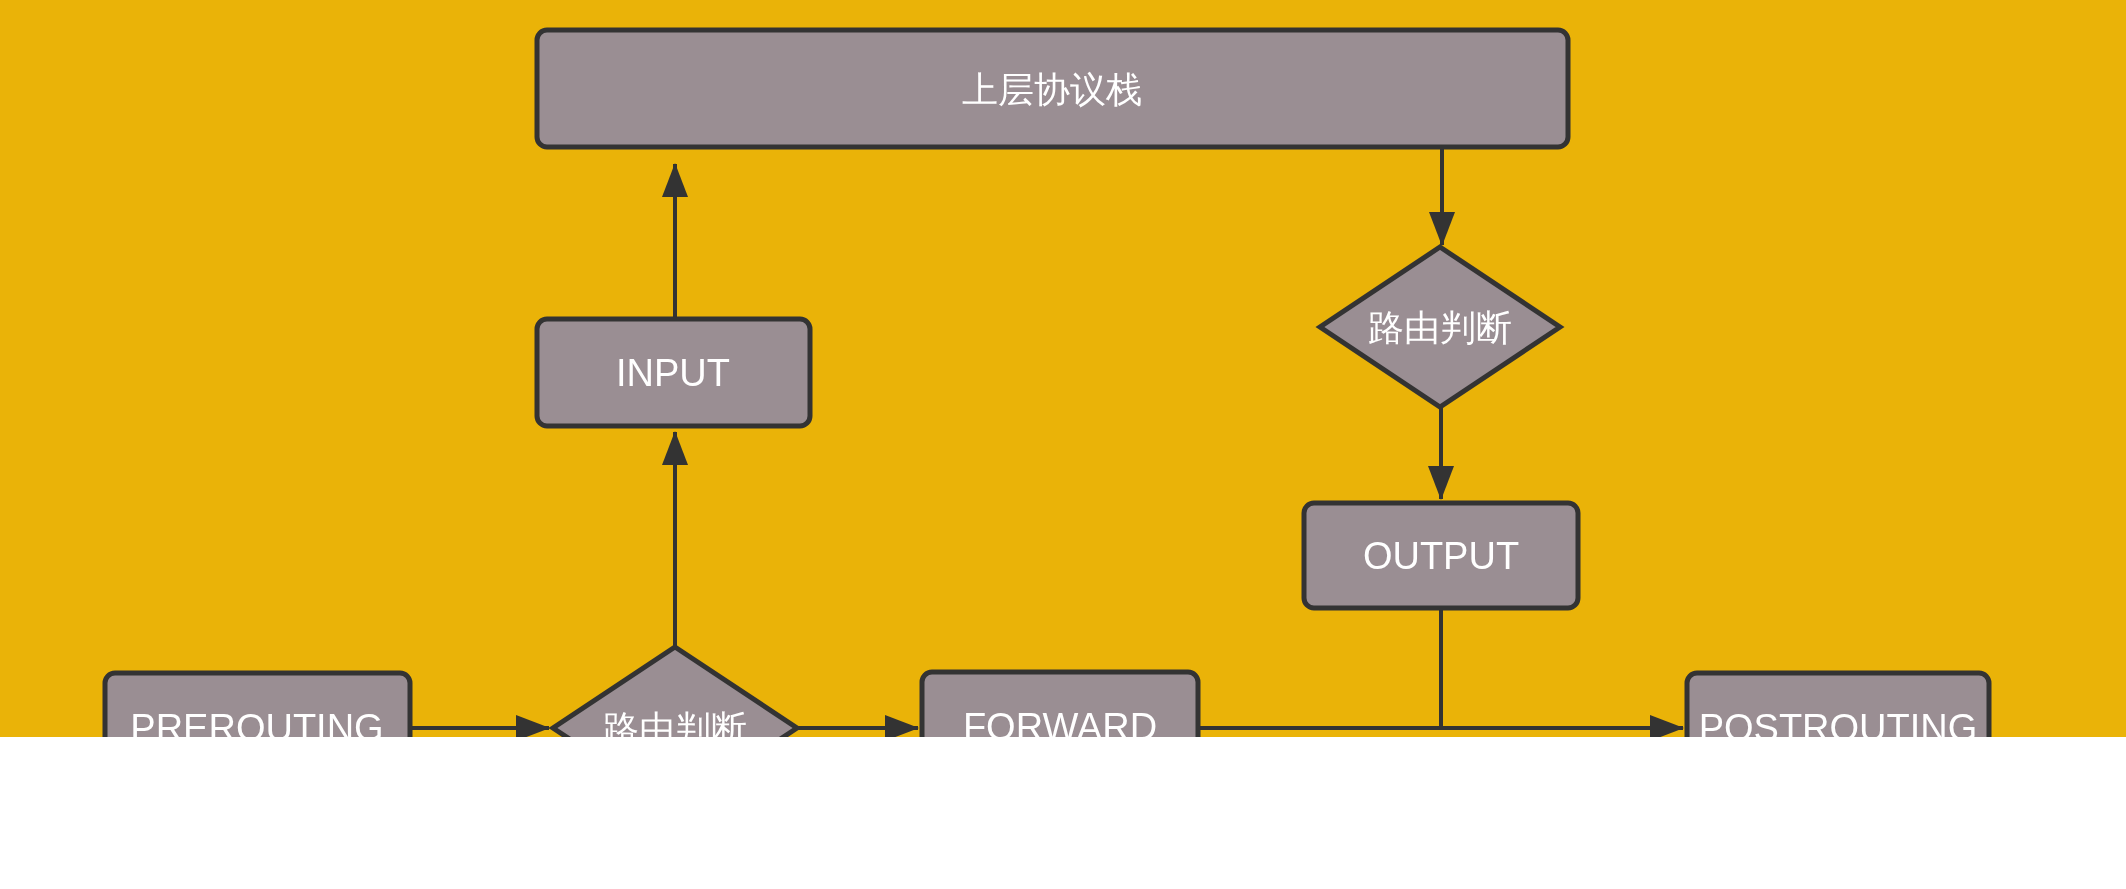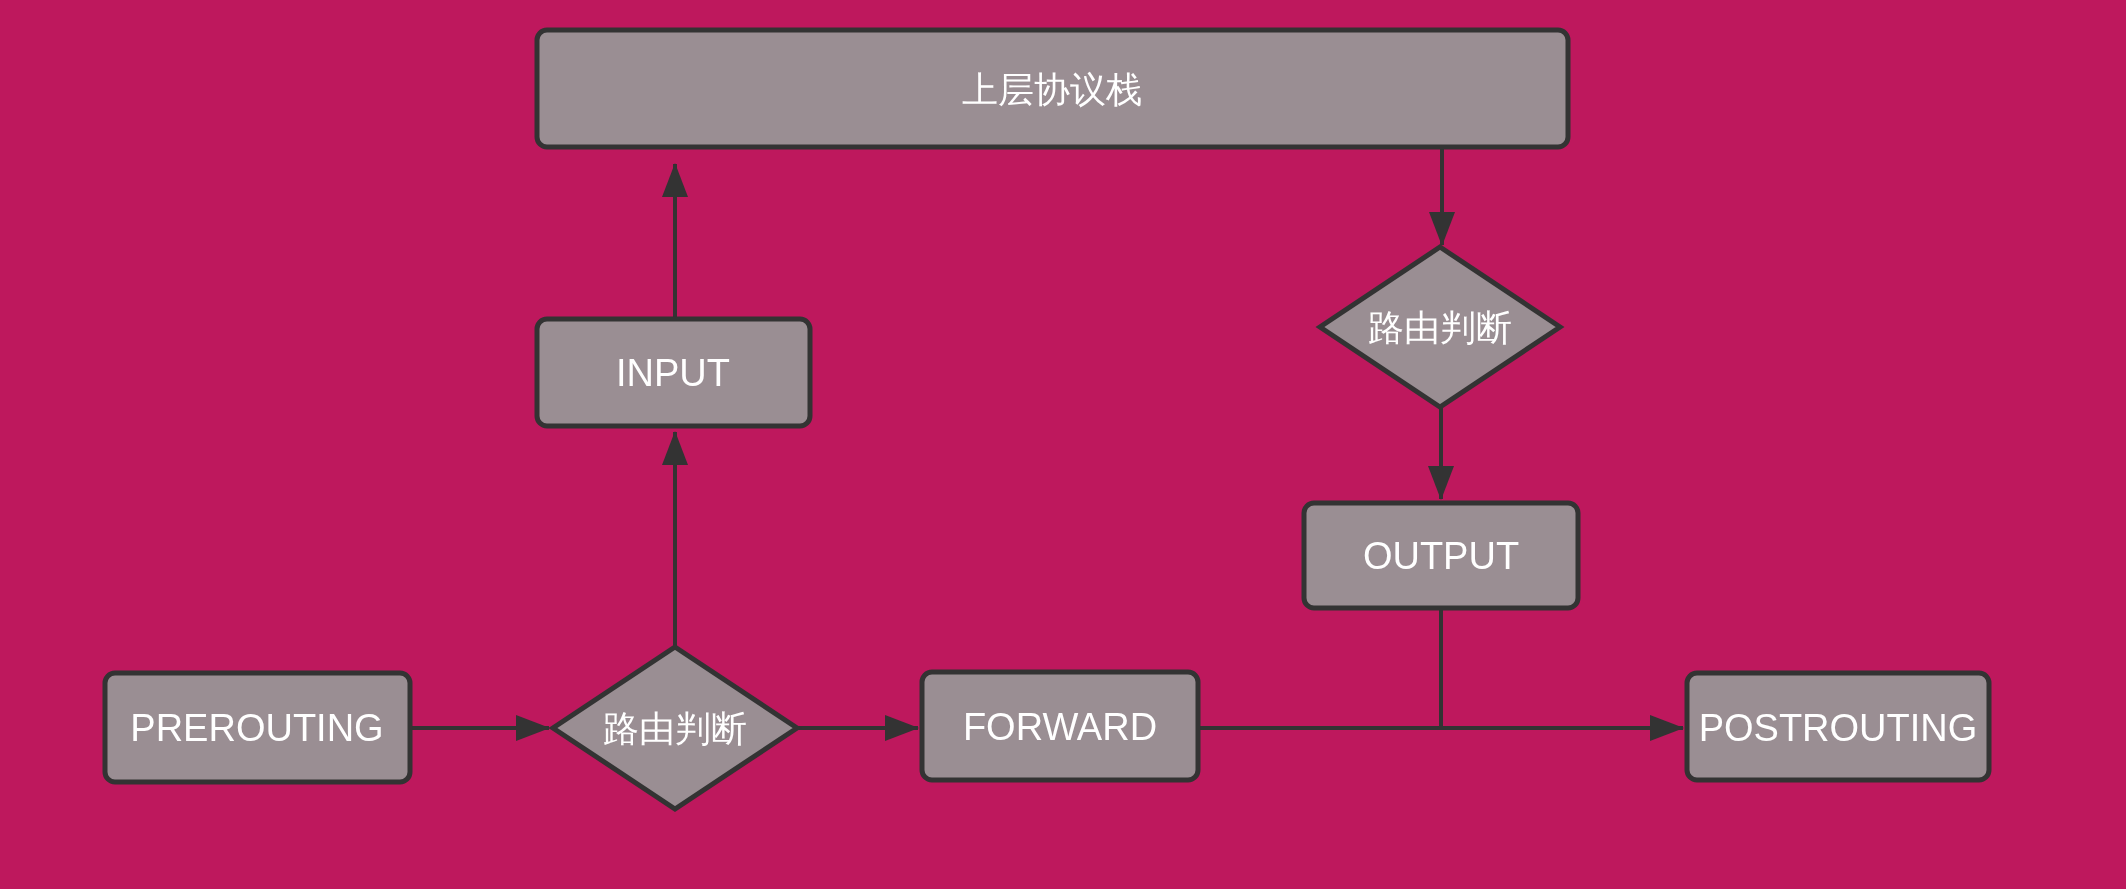--- a/index.html
+++ b/index.html
@@ -3,22 +3,22 @@
 <meta charset="utf-8">
 <style>
   html, body {
     margin: 0;
     padding: 0;
     background: #ffffff;
   }
   .canvas {
     position: relative;
     width: 2126px;
-    height: 889px;
-    background: #be185d;
+    height: 737px;
+    background: #eab308;
     overflow: hidden;
   }
   svg {
     display: block;
     font-family: "Liberation Sans", "DejaVu Sans", sans-serif;
   }
   .node {
     stroke-width: 5;
   }
   .edge {

